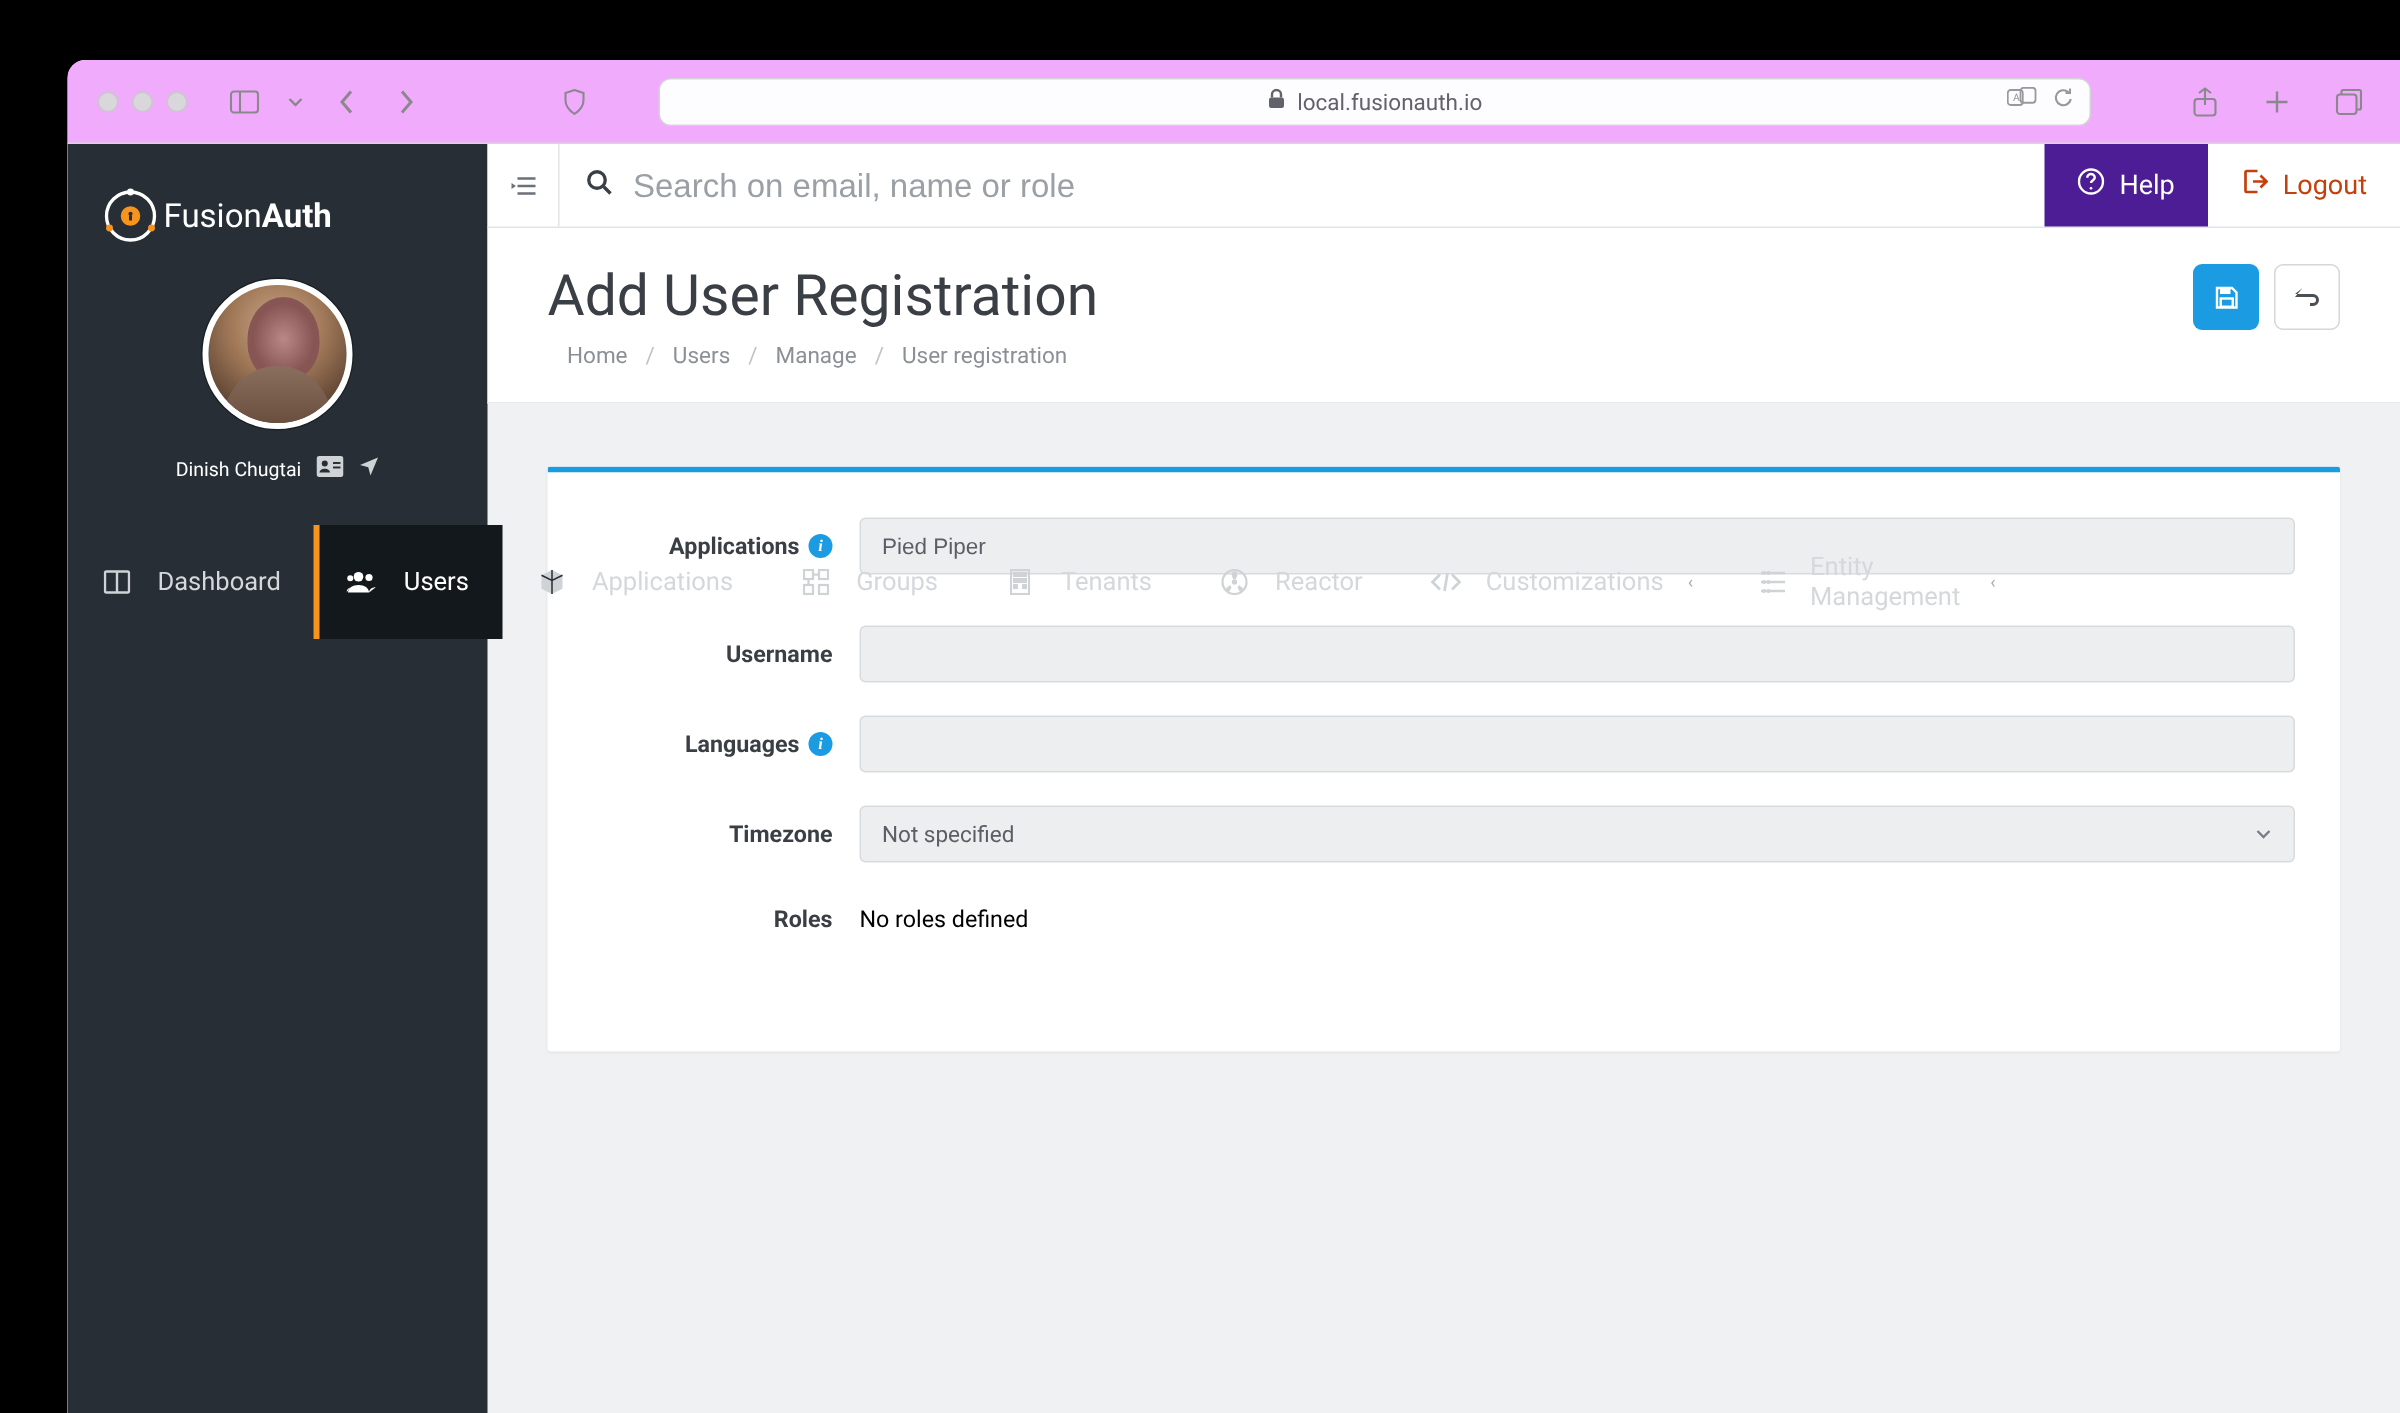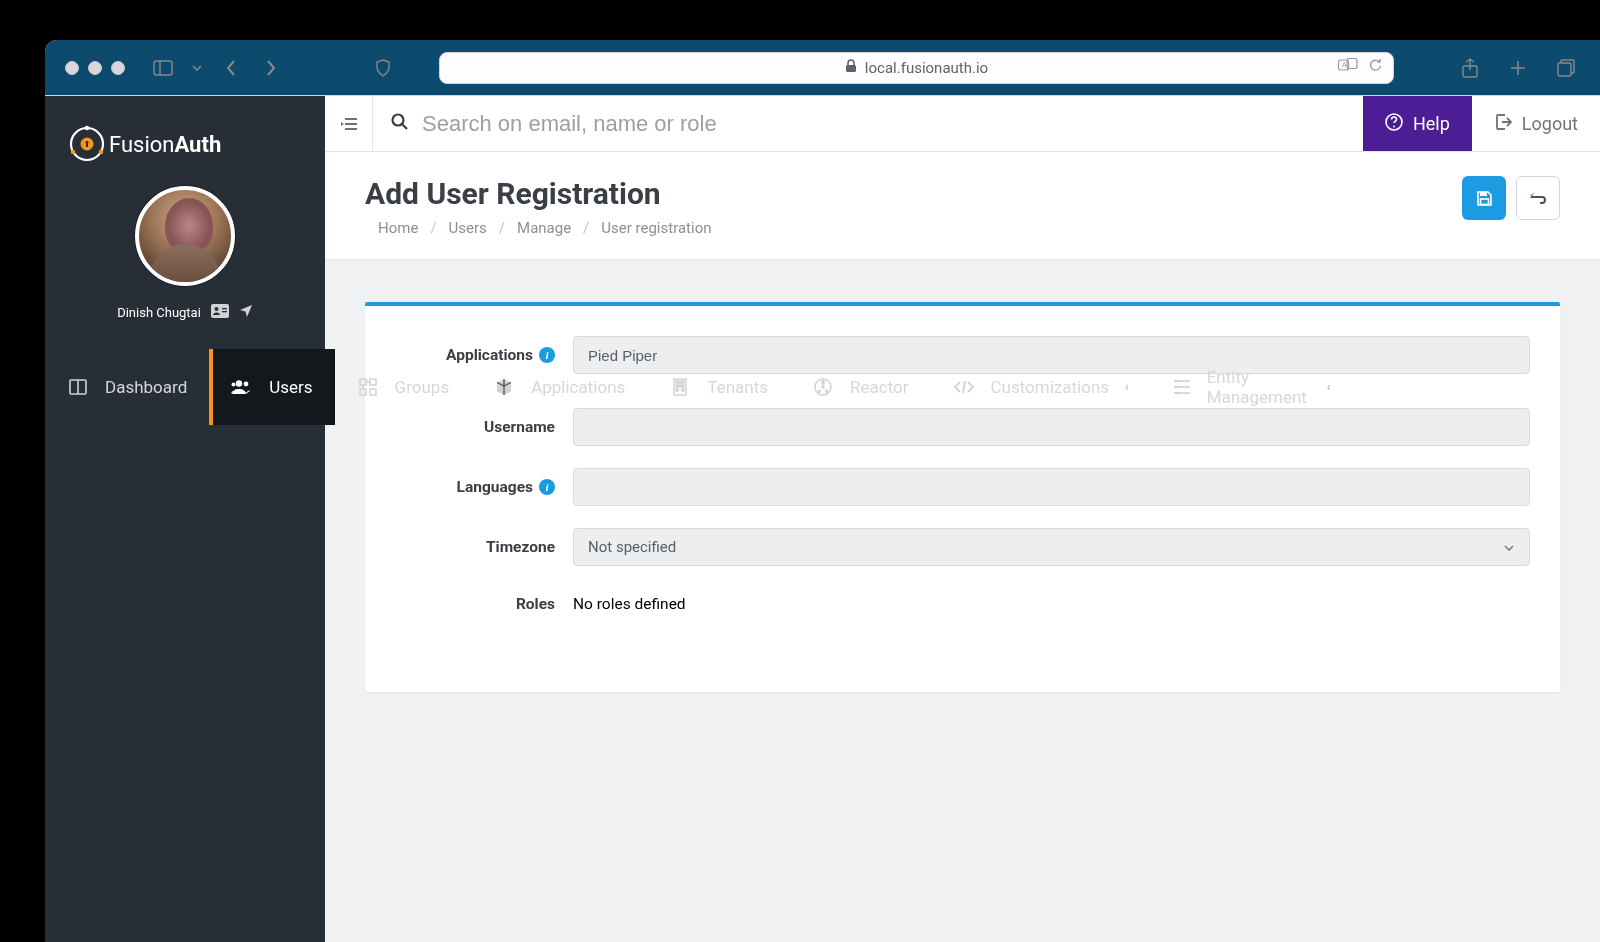--- a/index.html
+++ b/index.html
@@ -18,21 +18,21 @@
   right: 0;
   bottom: 0;
   background: #f2f0f4;
   border-radius: 12px 0 0 0;
   overflow: hidden;
   display: flex;
   flex-direction: column;
 }
 .browser-chrome {
   height: 56px;
-  background: #0c4a6e;
+  background: #f0abfc;
   display: flex;
   align-items: center;
   padding: 0 20px;
   gap: 12px;
   border-bottom: 1px solid #d8d6da;
 }
 .traffic-lights { display: flex; gap: 9px; margin-right: 12px; }
 .traffic-light { width: 14px; height: 14px; border-radius: 50%; background: #d9d7db; border: 1px solid #c9c7cb; }
 .chrome-btn { color: #8a888c; display: flex; align-items: center; justify-content: center; width: 28px; height: 28px; }
 .address-bar {
@@ -170,37 +170,37 @@
   flex: 1;
   background: transparent;
 }
 .tb-search input::placeholder { color: #9aa0a6; }
 .tb-btn {
   display: flex;
   align-items: center;
   gap: 10px;
   padding: 0 22px;
   font-size: 18px;
-  color: #737373;
+  color: #c2410c;
   cursor: pointer;
 }
 .tb-btn.help { background: #4c1d95; color: #fff; }
 .tb-btn .ico { font-size: 17px; }
 
 .page-header {
   background: #fff;
   padding: 24px 40px 22px 40px;
   display: flex;
   align-items: flex-start;
   justify-content: space-between;
   border-bottom: 1px solid #e6e8eb;
 }
 .page-title {
-  font-size: 30px;
-  font-weight: 700;
+  font-size: 38px;
+  font-weight: 400;
   color: #3a3f45;
   margin-bottom: 8px;
 }
 .breadcrumb {
   font-size: 15px;
   color: #8b9096;
   display: flex;
   gap: 12px;
   align-items: center;
   margin-left: 13px;
@@ -424,39 +424,39 @@
                 <circle cx="2.5" cy="5.5" r="2"></circle>
                 <path d="M1 15c0-3 3-5 7-5s7 2 7 5"></path>
                 <path d="M15 15c0-2 2-3.5 4.5-3.5"></path>
                 <path d="M0 15c0-1.6 1-3 2.5-3.3"></path>
               </svg>
           </span>
           <span>Users</span>
         </div>
         <div class="nav-item">
           <span class="nav-icon">
+            <svg width="18" height="18" viewBox="0 0 18 18" fill="currentColor">
+                <path d="M9 1l7 3.5v9L9 17l-7-3.5v-9z"></path>
+                <path d="M9 1v16M2 4.5l7 3.5 7-3.5" stroke="#272e35" stroke-width="1" fill="none"></path>
+              </svg>
+          </span>
+          <span>Applications</span>
+        </div>
+        <div class="nav-item">
+          <span class="nav-icon">
             <svg width="18" height="18" viewBox="0 0 18 18" fill="none" stroke="currentColor" stroke-width="1.5">
                 <rect x="1" y="1" width="6" height="6"></rect>
                 <rect x="11" y="1" width="6" height="6"></rect>
                 <rect x="1" y="11" width="6" height="6"></rect>
                 <rect x="11" y="11" width="6" height="6"></rect>
                 <line x1="7" y1="4" x2="11" y2="4"></line>
                 <line x1="4" y1="7" x2="4" y2="11"></line>
               </svg>
           </span>
           <span>Groups</span>
-        </div>
-        <div class="nav-item">
-          <span class="nav-icon">
-            <svg width="18" height="18" viewBox="0 0 18 18" fill="currentColor">
-                <path d="M9 1l7 3.5v9L9 17l-7-3.5v-9z"></path>
-                <path d="M9 1v16M2 4.5l7 3.5 7-3.5" stroke="#272e35" stroke-width="1" fill="none"></path>
-              </svg>
-          </span>
-          <span>Applications</span>
         </div>
         <div class="nav-item">
           <span class="nav-icon">
             <svg width="14" height="18" viewBox="0 0 14 18" fill="none" stroke="currentColor" stroke-width="1.4">
                 <rect x="1" y="1" width="12" height="16"></rect>
                 <rect x="3" y="3" width="2" height="2" fill="currentColor"></rect>
                 <rect x="6" y="3" width="2" height="2" fill="currentColor"></rect>
                 <rect x="9" y="3" width="2" height="2" fill="currentColor"></rect>
                 <rect x="3" y="7" width="2" height="2" fill="currentColor"></rect>
                 <rect x="6" y="7" width="2" height="2" fill="currentColor"></rect>

